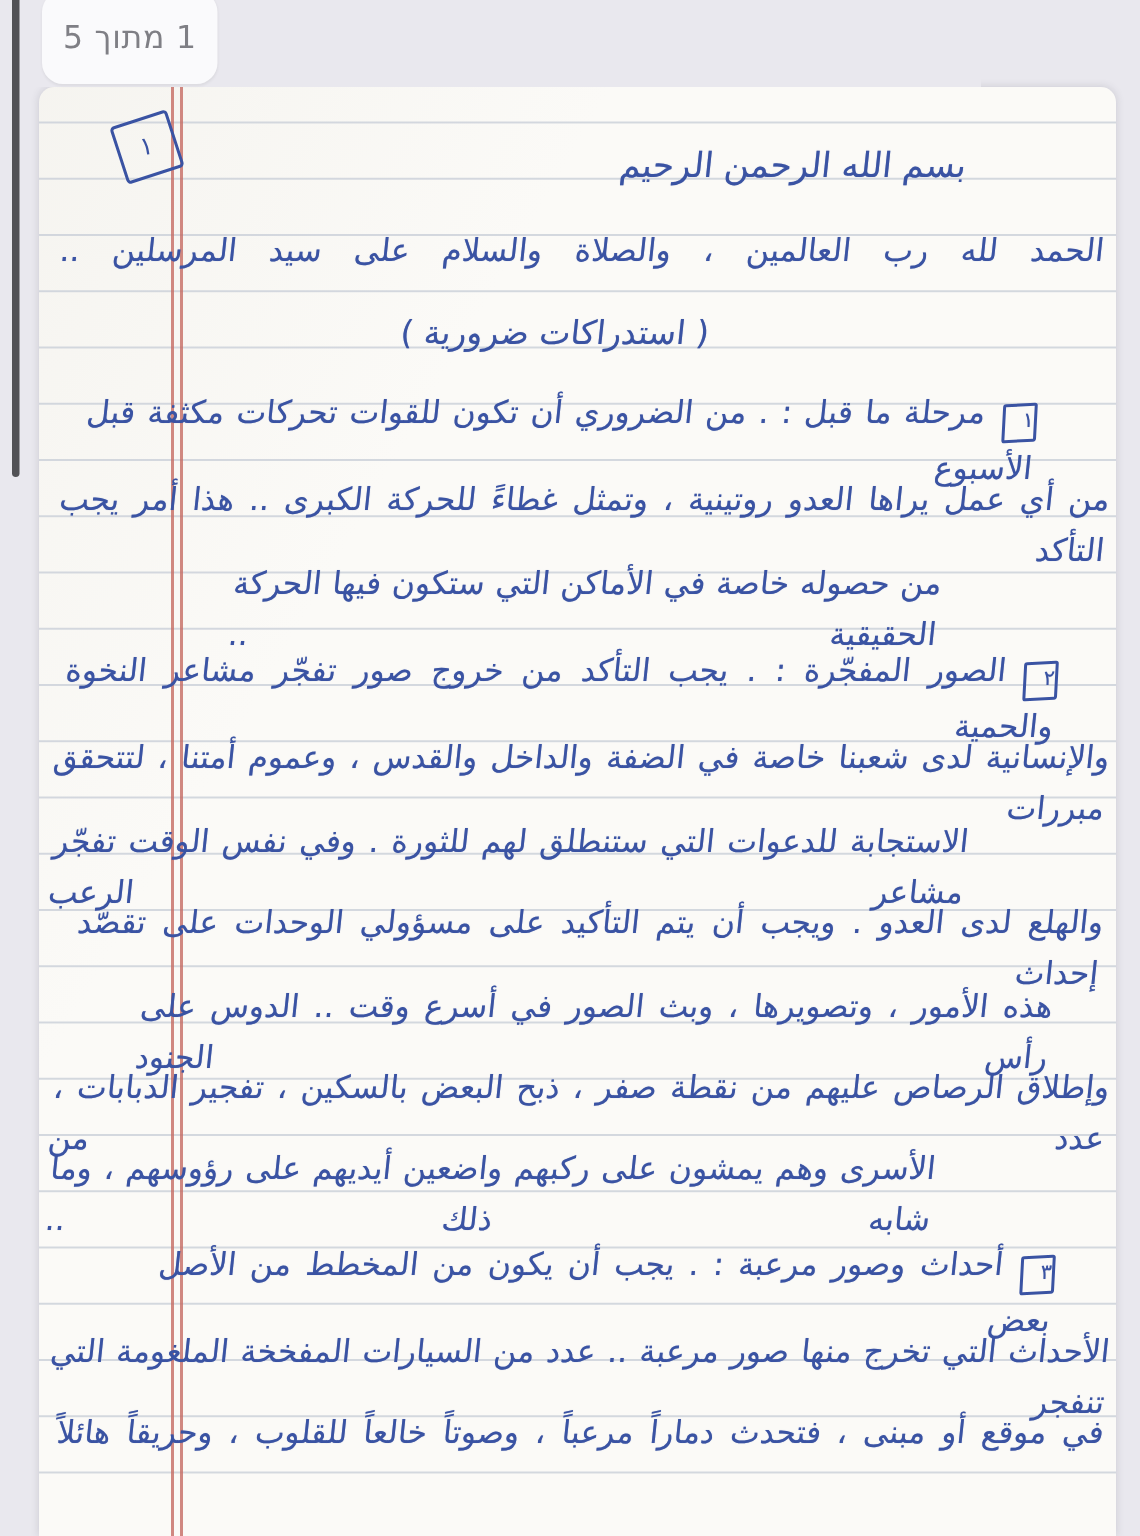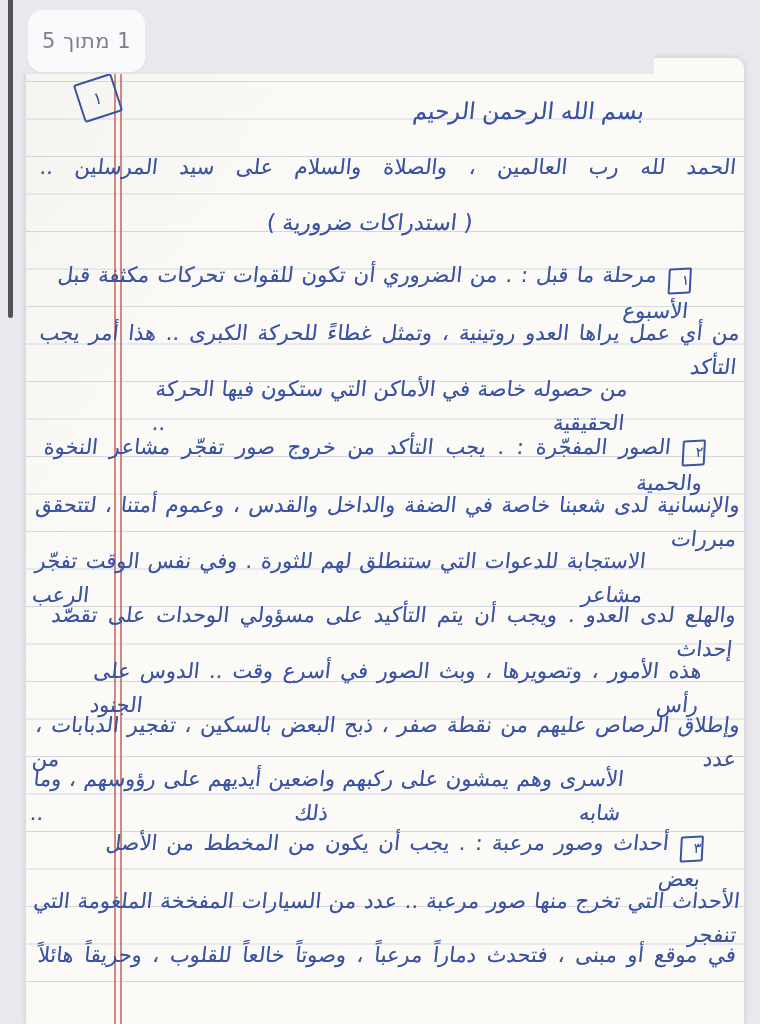--- a/index.html
+++ b/index.html
@@ -4,21 +4,21 @@
 <style>
   html,body{margin:0;padding:0;}
   body{
     width:760px;height:1024px;
     background:var(--viewer-bg,#e9e8ee);
     font-family:"DejaVu Sans",sans-serif;
     overflow:hidden;position:relative;
   }
   
   .topbar{
-    position:absolute;left:0;top:16px;width:654px;height:58px;
+    position:absolute;left:0;top:0;width:654px;height:58px;
     background:var(--viewer-bg,#e9e8ee);z-index:30;
   }
   .badge{
     position:absolute;left:28px;top:-6px;height:62px;min-width:104px;
     background:var(--badge-bg,#fafafc);
     border-radius:14px;
     box-shadow:0 1px 2px rgba(0,0,0,0.06);
     display:flex;align-items:center;justify-content:center;
     padding:0 14px;box-sizing:border-box;
   }

